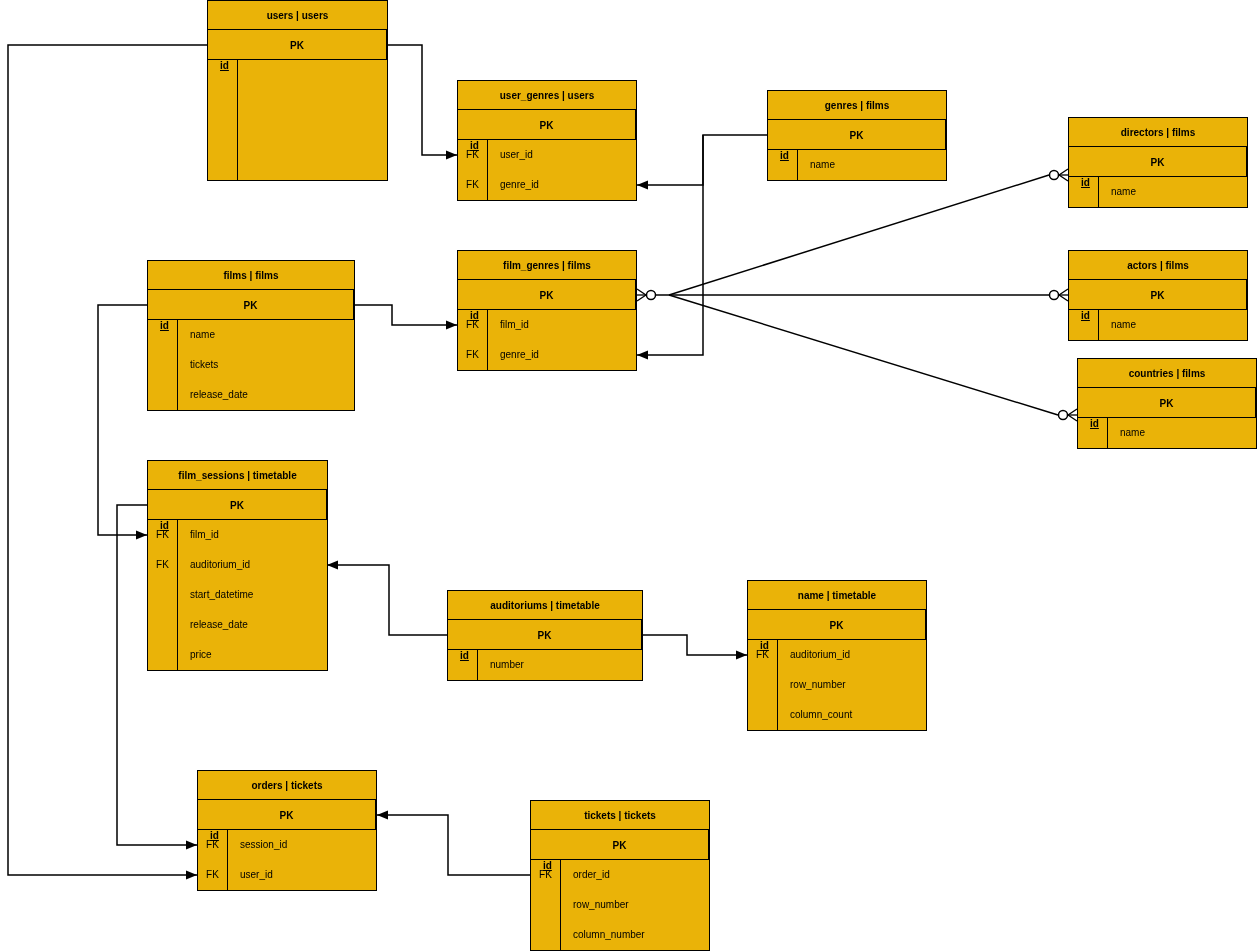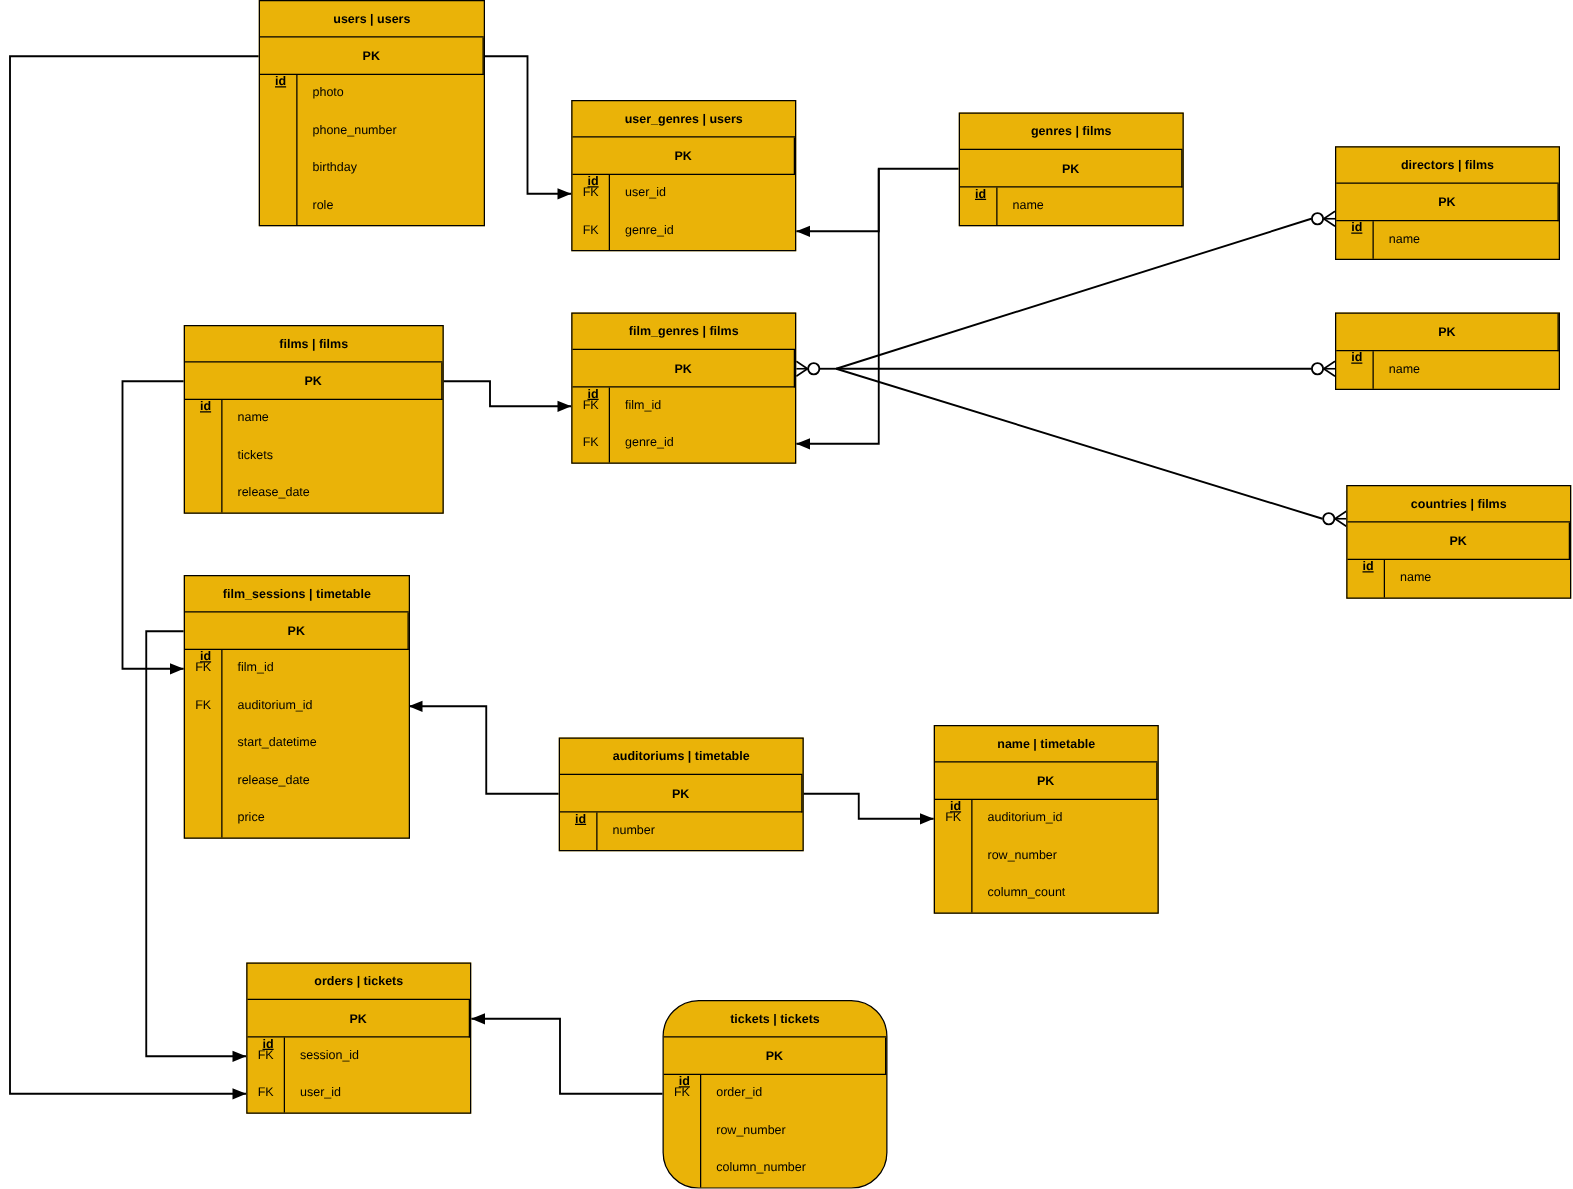--- a/index.html
+++ b/index.html
@@ -103,26 +103,20 @@
             <span>id</span>
           </div>
         </div>
         <div class="bodysec">
           <div class="kc">
             <div class="k"></div>
             <div class="k"></div>
             <div class="k"></div>
             <div class="k"></div>
           </div>
-          <div class="fl">
-            <div class="f">photo</div>
-            <div class="f">phone_number</div>
-            <div class="f">birthday</div>
-            <div class="f">role</div>
-          </div>
         </div>
       </div>
       <div class="entity" style="left: 457px; top: 80px; width: 180px;">
         <div class="title">user_genres | users</div>
         <div class="pkrow">
           <div class="kc">PK</div>
           <div class="fc">
             <span>id</span>
           </div>
         </div>
@@ -205,36 +199,37 @@
             <div class="k">FK</div>
             <div class="k">FK</div>
           </div>
           <div class="fl">
             <div class="f">film_id</div>
             <div class="f">genre_id</div>
           </div>
         </div>
       </div>
       <div class="entity" style="left: 1068px; top: 250px; width: 180px;">
-        <div class="pkrow">
-          <div class="kc">PK</div>
-          <div class="fc">
-            <span>id</span>
-          </div>
-        </div>
-        <div class="bodysec">
-          <div class="kc">
-            <div class="k"></div>
-          </div>
-          <div class="fl">
-            <div class="f">name</div>
-          </div>
-        </div>
-      </div>
-      <div class="entity" style="left: 1077px; top: 388px; width: 180px;">
+        <div class="title">actors | films</div>
+        <div class="pkrow">
+          <div class="kc">PK</div>
+          <div class="fc">
+            <span>id</span>
+          </div>
+        </div>
+        <div class="bodysec">
+          <div class="kc">
+            <div class="k"></div>
+          </div>
+          <div class="fl">
+            <div class="f">name</div>
+          </div>
+        </div>
+      </div>
+      <div class="entity" style="left: 1077px; top: 358px; width: 180px;">
         <div class="title">countries | films</div>
         <div class="pkrow">
           <div class="kc">PK</div>
           <div class="fc">
             <span>id</span>
           </div>
         </div>
         <div class="bodysec">
           <div class="kc">
             <div class="k"></div>
@@ -319,21 +314,21 @@
           <div class="kc">
             <div class="k">FK</div>
             <div class="k">FK</div>
           </div>
           <div class="fl">
             <div class="f">session_id</div>
             <div class="f">user_id</div>
           </div>
         </div>
       </div>
-      <div class="entity" style="left: 530px; top: 800px; width: 180px; border-radius: 29px;">
+      <div class="entity" style="left: 530px; top: 800px; width: 180px;">
         <div class="title">tickets | tickets</div>
         <div class="pkrow">
           <div class="kc">PK</div>
           <div class="fc">
             <span>id</span>
           </div>
         </div>
         <div class="bodysec">
           <div class="kc">
             <div class="k">FK</div>

